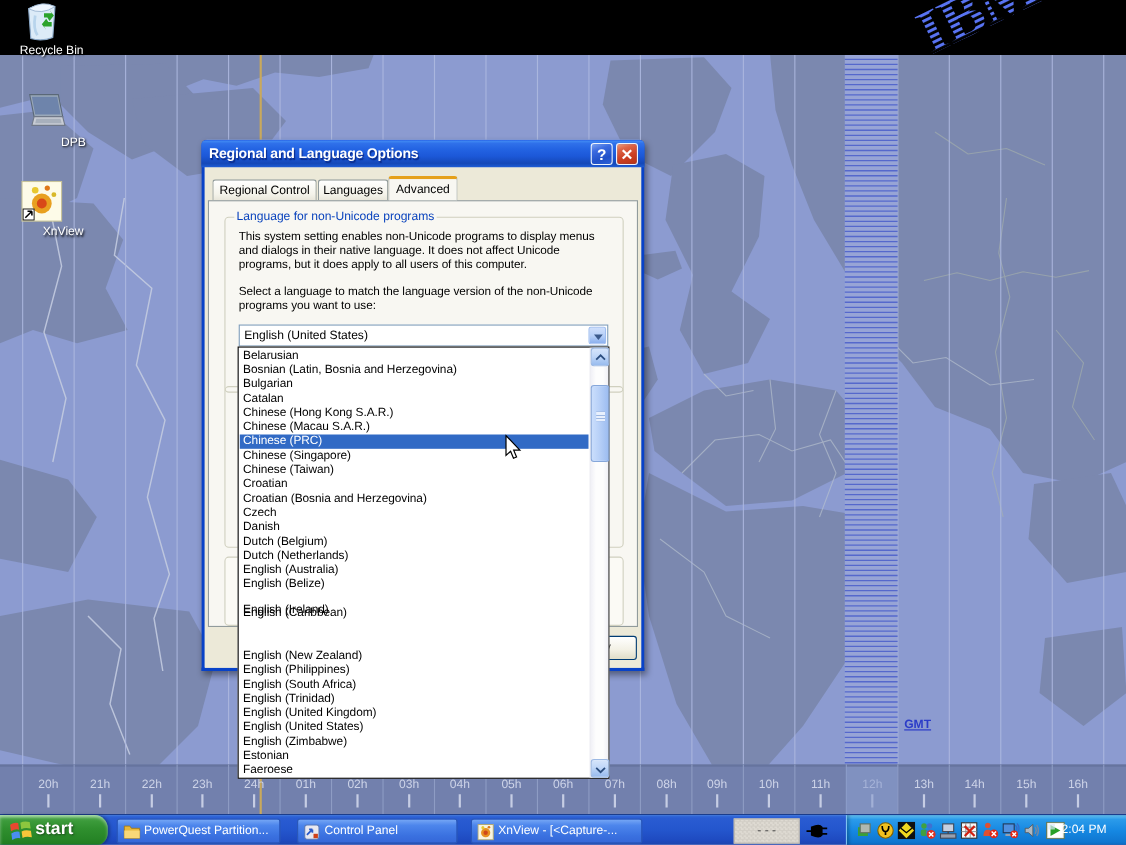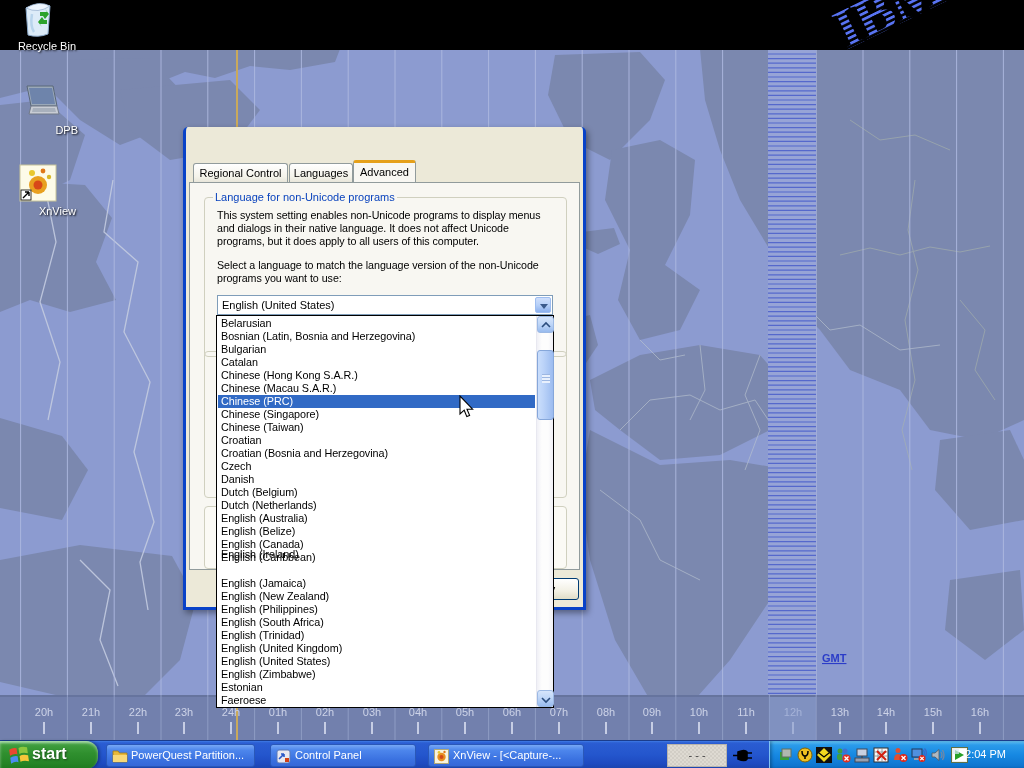--- a/index.html
+++ b/index.html
@@ -386,20 +386,25 @@
   <circle cx="14" cy="10" r="3" fill="#e8c830"></circle>
   <circle cx="25" cy="8" r="2.4" fill="#e07818"></circle>
   <circle cx="31" cy="14" r="2.2" fill="#d8b828"></circle>
   <rect x="3" y="27" width="10" height="10" fill="#fff" stroke="#000" stroke-width="0.8"></rect>
   <path d="M5 35 L11 29 M11 29 L7 29 M11 29 L11 33" stroke="#000" stroke-width="1.4" fill="none"></path>
  </svg>
  <div class="lbl">XnView</div>
 </div>
 
 <div id="dlg">
+  <div id="tbar">
+        <span class="cap">Regional and Language Options</span>
+    <div class="tbtn" id="bhelp">?</div>
+        <div class="tbtn" id="bclose">✕</div>
+  </div>
   <div class="tab" style="left:7px;width:95px">Regional Control</div>
   <div class="tab" style="left:103px;width:64px">Languages</div>
   <div class="tab" id="tabadv" style="left:167px;width:63px">Advanced</div>
   <div id="tpanel">
     <div class="gbox" style="left:14px;top:14px;width:363px;height:160px"></div>
     <div class="gcap" style="left:23px;top:8px">Language for non-Unicode programs</div>
     <div class="txt" style="left:27px;top:26px">This system setting enables non-Unicode programs to display menus<br>and dialogs in their native language. It does not affect Unicode<br>programs, but it does apply to all users of this computer.</div>
     <div class="txt" style="left:27px;top:76px">Select a language to match the language version of the non-Unicode<br>programs you want to use:</div>
     <div id="combo">
           <span class="ct">English (United States)</span>
@@ -424,24 +429,22 @@
 <div class="it" style="top:92px">Chinese (Singapore)</div>
 <div class="it" style="top:105px">Chinese (Taiwan)</div>
 <div class="it" style="top:118px">Croatian</div>
 <div class="it" style="top:131px">Croatian (Bosnia and Herzegovina)</div>
 <div class="it" style="top:144px">Czech</div>
 <div class="it" style="top:157px">Danish</div>
 <div class="it" style="top:170px">Dutch (Belgium)</div>
 <div class="it" style="top:183px">Dutch (Netherlands)</div>
 <div class="it" style="top:196px">English (Australia)</div>
 <div class="it" style="top:209px">English (Belize)</div>
-<div class="it" style="top:222px">English (Canada)</div>
 <div class="it" style="top:235px">English (Caribbean)</div>
 <div class="it" style="top:232px">English (Ireland)</div>
-<div class="it" style="top:261px">English (Jamaica)</div>
 <div class="it" style="top:274px">English (New Zealand)</div>
 <div class="it" style="top:287px">English (Philippines)</div>
 <div class="it" style="top:300px">English (South Africa)</div>
 <div class="it" style="top:313px">English (Trinidad)</div>
 <div class="it" style="top:326px">English (United Kingdom)</div>
 <div class="it" style="top:339px">English (United States)</div>
 <div class="it" style="top:352px">English (Zimbabwe)</div>
 <div class="it" style="top:365px">Estonian</div>
 <div class="it" style="top:378px">Faeroese</div>
 <div id="sb">

